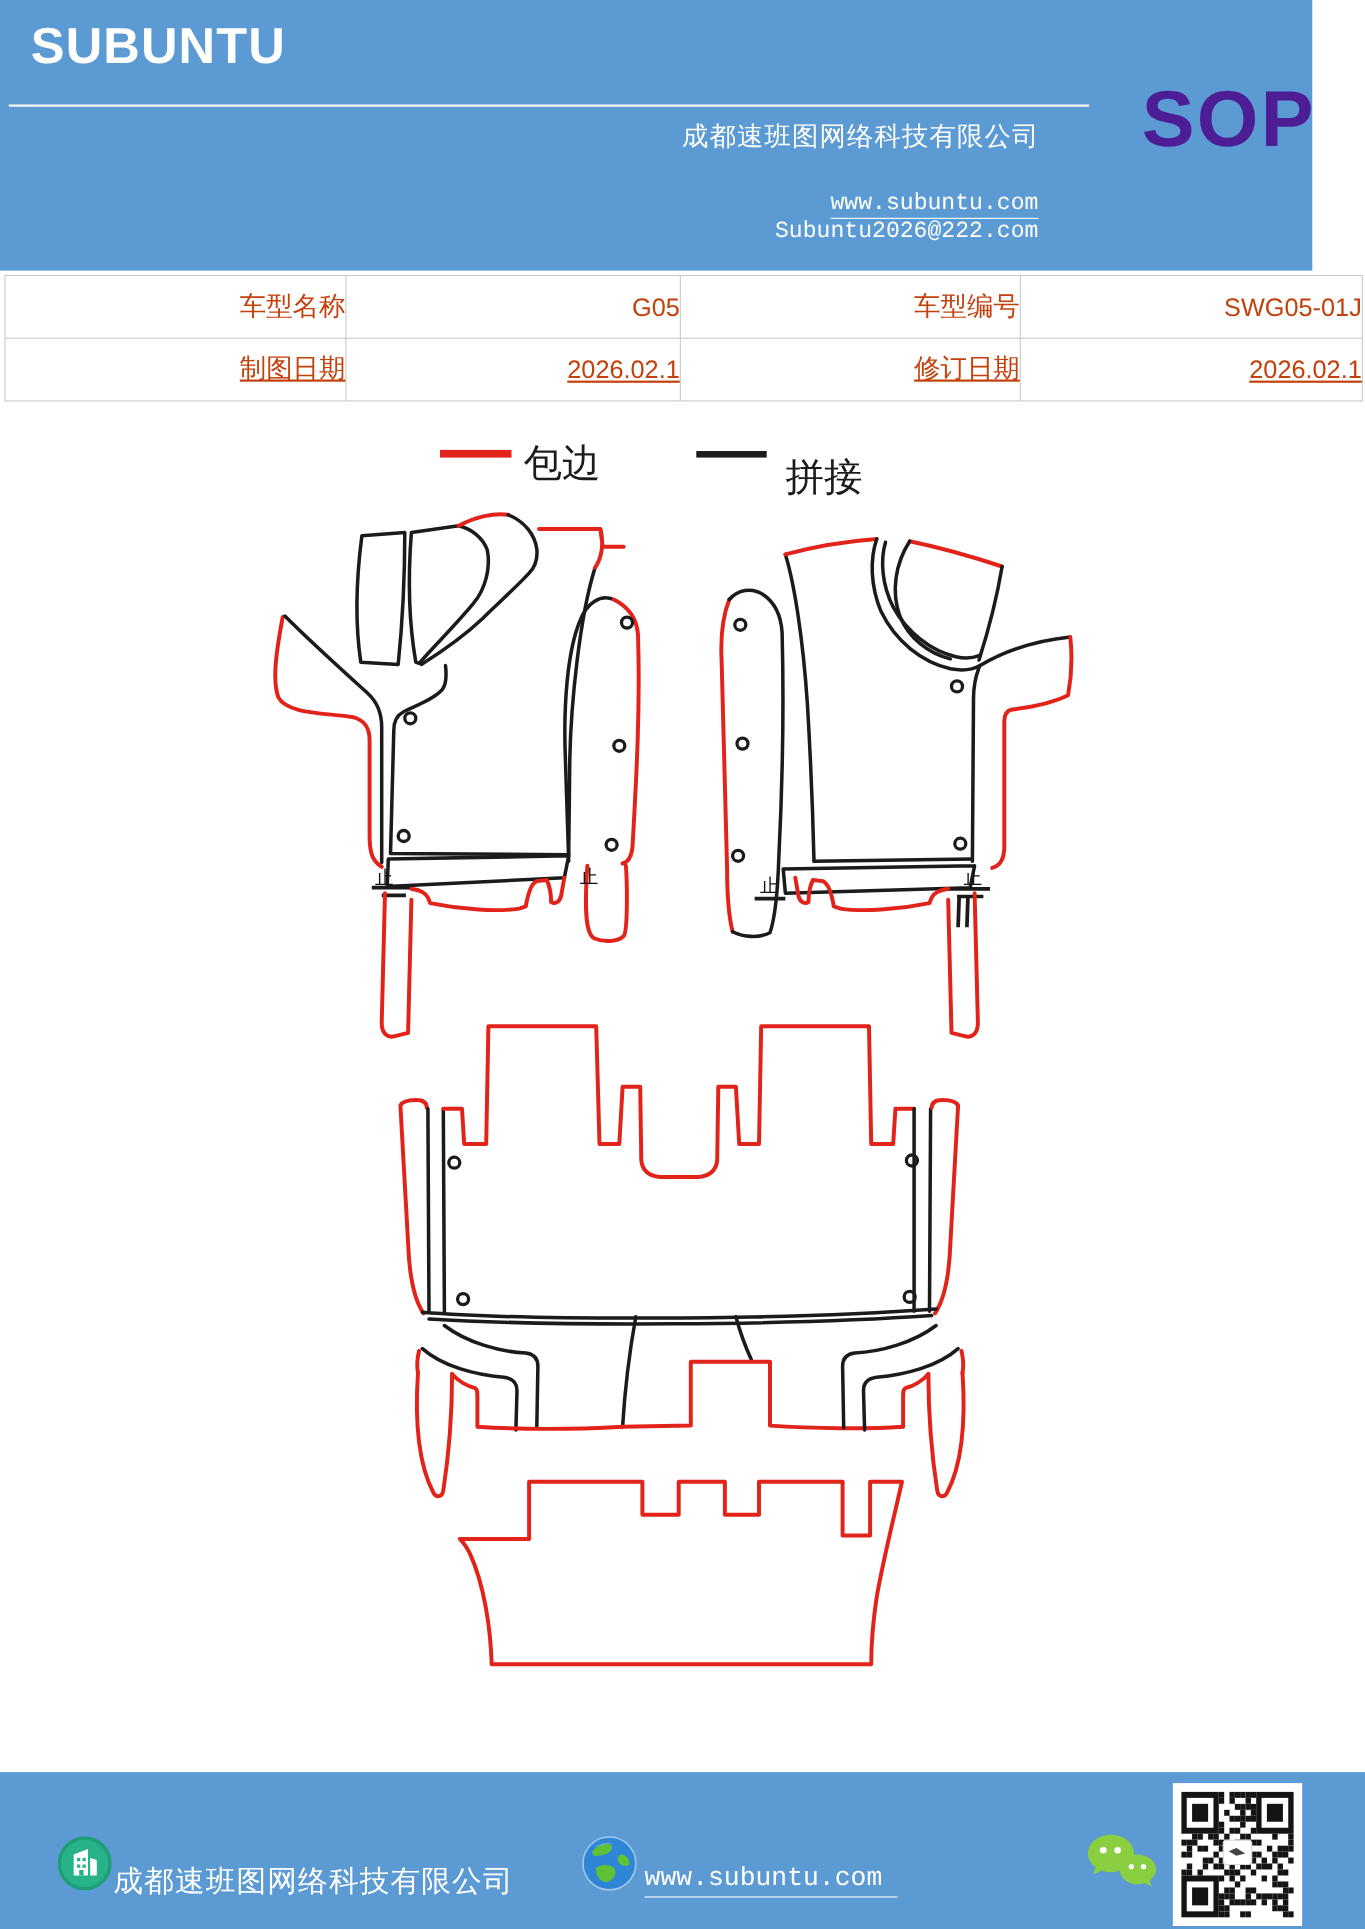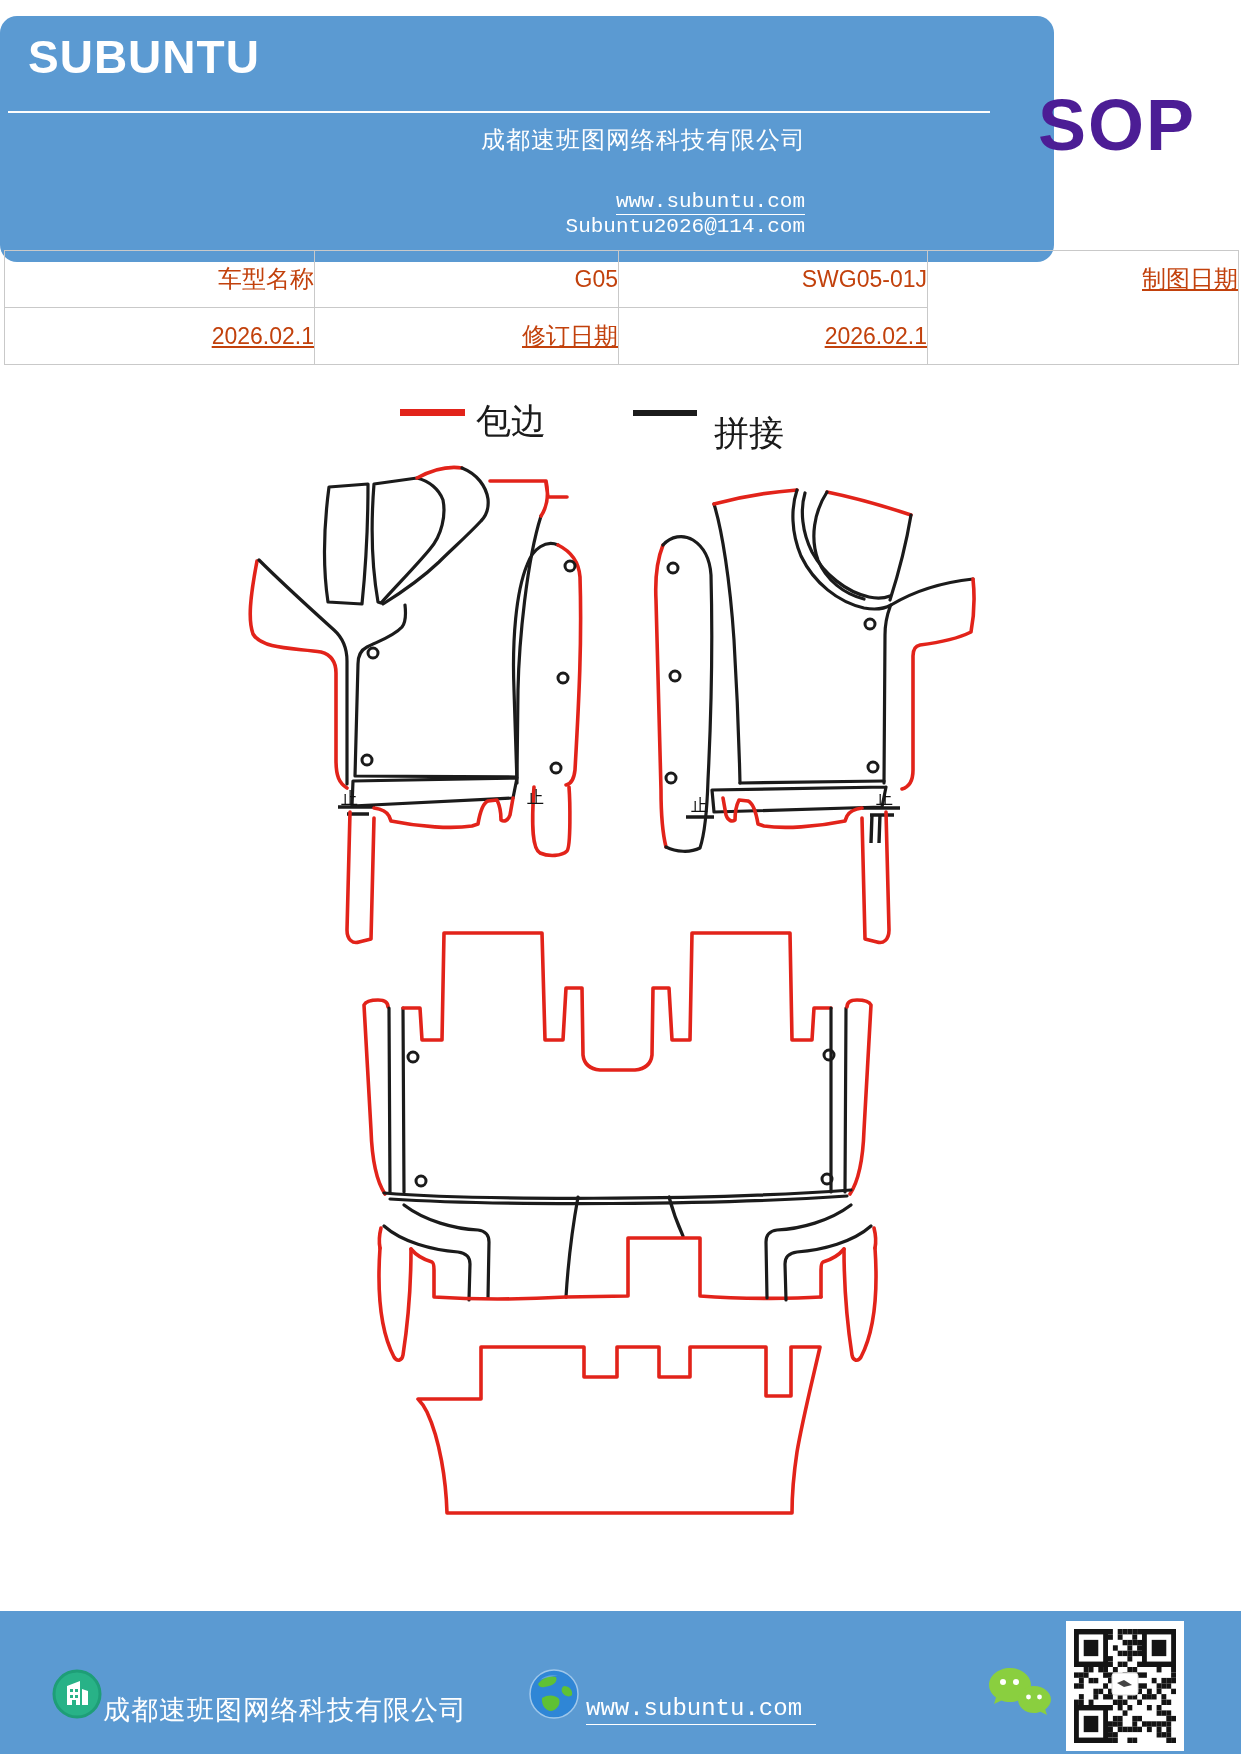--- a/index.html
+++ b/index.html
@@ -1,19 +1,19 @@
 <!DOCTYPE html>
 <html><head>
 <meta charset="utf-8">
 <style>
   html,body{margin:0;padding:0;background:#e9e9e9;}
   .page{position:relative;width:1241px;height:1754px;background:#ffffff;overflow:hidden;
         font-family:"Liberation Sans",sans-serif;}
   
-  .header{position:absolute;left:0;top:16px;width:1054px;height:246px;background:#5b9ad2;border-radius:17px;}
+  .header{position:absolute;left:0;top:0;width:1193px;height:246px;background:#5b9ad2;}
   .brand{position:absolute;left:28px;top:14px;color:#fff;font-size:46px;font-weight:bold;
          letter-spacing:1px;font-family:"Liberation Sans",sans-serif;}
   .header-line{position:absolute;left:8px;top:95px;width:982px;height:2px;background:#fdfdfd;}
   .doc-title{position:absolute;left:30px;top:176px;color:#fff;font-size:37px;
              font-family:"Liberation Serif","DejaVu Serif",serif;letter-spacing:2px;}
   .hdr-company{position:absolute;right:248px;top:108px;width:500px;text-align:right;color:#fff;
                font-size:24px;font-family:"Liberation Serif","DejaVu Serif",serif;letter-spacing:1px;}
   .hdr-site{position:absolute;right:249px;top:174px;color:#fff;font-size:21px;
             font-family:"Liberation Mono","DejaVu Sans Mono",monospace;border-bottom:1.5px solid #fff;padding-bottom:1px;}
   .hdr-mail{position:absolute;right:249px;top:199px;color:#fff;font-size:21px;
@@ -51,27 +51,28 @@
 </head>
 <body>
 
 <div class="page">
 
   <div class="header">
     <div class="brand">SUBUNTU</div>
     <div class="header-line"></div>
     <div class="hdr-company">成都速班图网络科技有限公司</div>
     <div class="hdr-site">www.subuntu.com</div>
-    <div class="hdr-mail">Subuntu2026@114.com</div>
+    <div class="hdr-mail">Subuntu2026@222.com</div>
     <div class="sop">SOP</div>
   </div>
 
   <div class="info-table">
     <div class="cell zh">车型名称</div>
     <div class="cell val">G05</div>
+    <div class="cell zh">车型编号</div>
     <div class="cell val">SWG05-01J</div>
     <div class="cell zh last-row">制图日期</div>
     <div class="cell val last-row">2026.02.1</div>
     <div class="cell zh last-row">修订日期</div>
     <div class="cell val last-row">2026.02.1</div>
   </div>
 
   <div class="legend-swatch" style="left: 400px; top: 409px; width: 65px; background: rgb(226, 35, 26);"></div>
   <div class="legend-label" style="left:476px;top:398px;">包边</div>
   <div class="legend-swatch" style="left: 633px; top: 410px; width: 64px; height: 6px; background: rgb(27, 27, 27);"></div>

